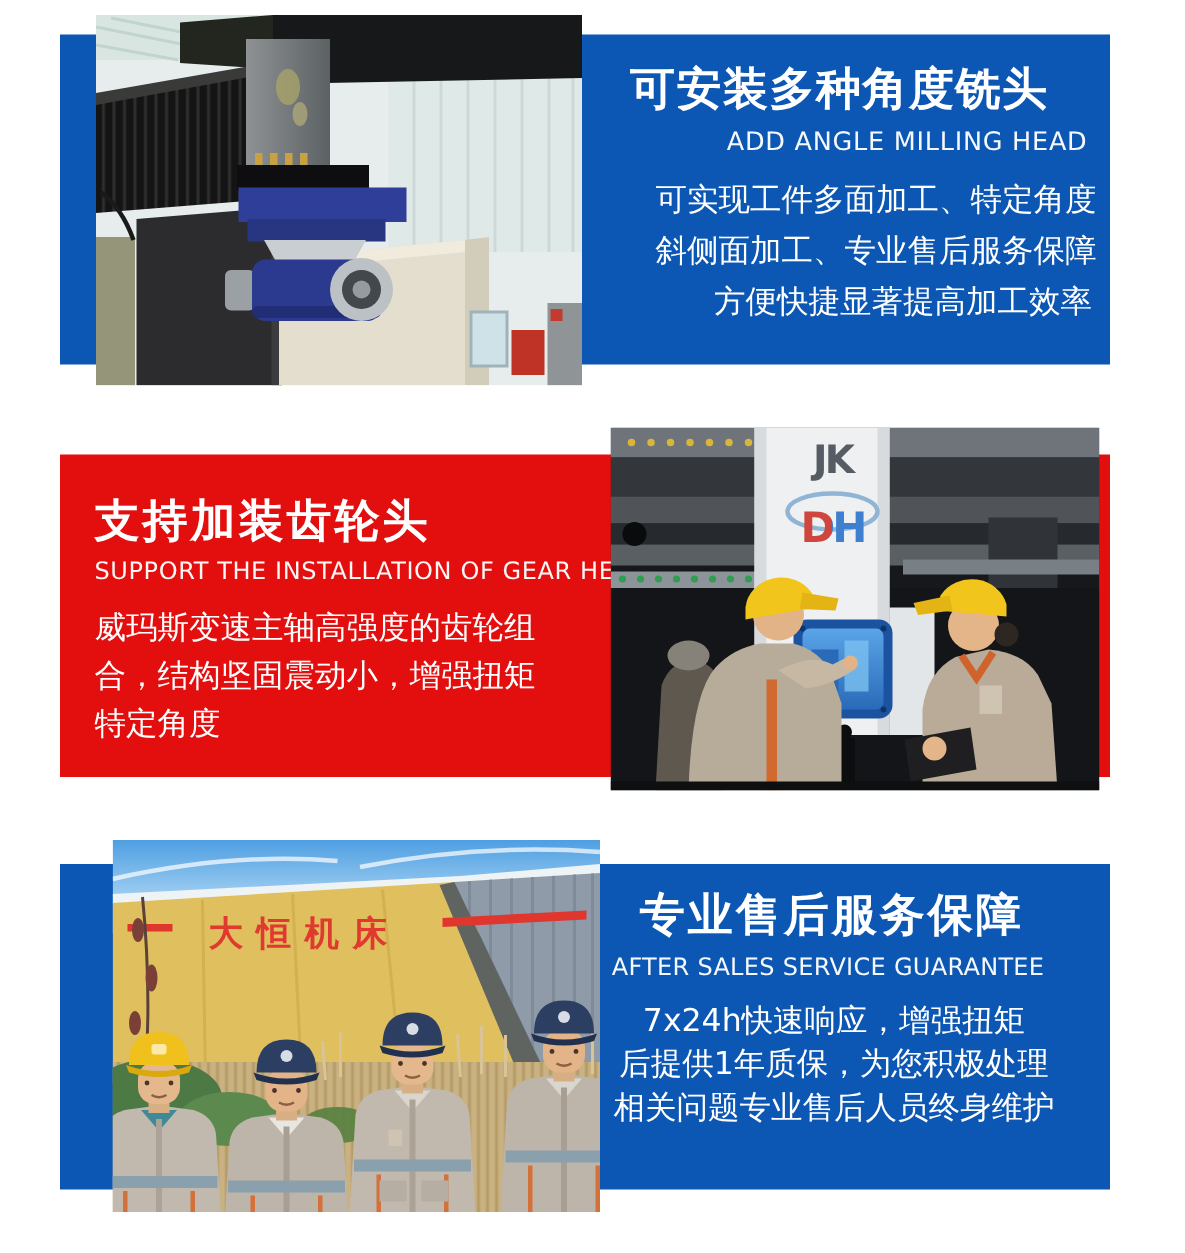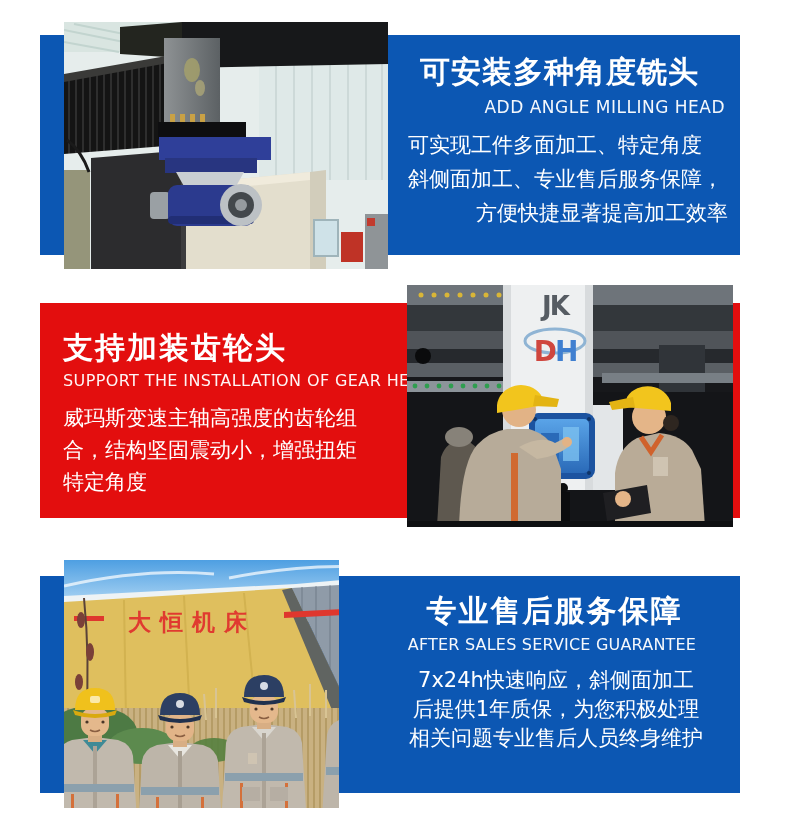--- a/index.html
+++ b/index.html
@@ -11,46 +11,46 @@
   
   .box-blue{background:#0c57b3;}
   .box-red{background:#e30e0e;}
   #box1{left:40px;top:23px;width:700px;height:220px;}
   #box2{left:40px;top:303px;width:700px;height:215px;}
   #box3{left:40px;top:576px;width:700px;height:217px;}
   
   .photo{position:absolute;overflow:hidden;}
   #photo1{left:64px;top:10px;width:324px;height:247px;}
   #photo2{left:387px;top:285px;width:326px;height:242px;}
-  #photo3{left:64px;top:560px;width:275px;height:248px;}
+  #photo3{left:75px;top:560px;width:325px;height:248px;}
   .photo svg{display:block;}
   
   .txt{position:absolute;color:#ffffff;}
   #text1{left:388px;top:23px;width:352px;}
   #text1 .title{margin:20px 10px 0 32px;font-size:30px;line-height:34px;font-weight:700;letter-spacing:1px;white-space:nowrap;}
   #text1 .sub{margin:8px 15px 0 0;text-align:right;font-size:17px;line-height:21px;letter-spacing:.5px;color:rgba(255,255,255,.96);padding-left:30px;}
   #text1 .body{margin-top:10px;font-size:21px;line-height:34px;}
-  #text1 .body .bl{padding-left:20px;white-space:nowrap;}
+  #text1 .body .bl{padding-left:49px;white-space:nowrap;}
   #text1 .body .bl:last-child{padding-left:0;padding-right:12px;text-align:right;}
   #text2{left:40px;top:303px;width:700px;}
   #text2 .title{margin:28px 0 0 23px;font-size:30px;line-height:34px;font-weight:700;letter-spacing:2px;}
   #text2 .sub{margin:6px 0 0 23px;font-size:16px;line-height:20px;letter-spacing:.4px;color:rgba(255,255,255,.96);}
   #text2 .body{margin:11px 0 16px 23px;font-size:21px;line-height:32px;width:345px;}
   #text3{left:389px;top:576px;width:351px;text-align:center;}
   #text3 .title{margin:18px 20px 0 0;font-size:30px;line-height:34px;font-weight:700;letter-spacing:2px;white-space:nowrap;}
   #text3 .sub{margin:7px 25px 0 0;font-size:16px;line-height:19px;letter-spacing:.2px;color:rgba(255,255,255,.96);}
   #text3 .body{margin:12px 17px 0 0;font-size:21px;line-height:29px;}
   .bl{display:block;}
 </style>
 </head>
 <body>
 
 <div id="app">
 
-  <section class="abs" style="left:0;top:12px;width:790px;height:280px;">
+  <section class="abs" style="left:0;top:0;width:790px;height:280px;">
     <div id="box1" class="abs box-blue"></div>
 
     <div id="photo1" class="photo">
       <svg width="324" height="247" viewBox="0 0 324 247">
         <defs>
           <pattern id="ribs" width="7" height="12" patternUnits="userSpaceOnUse">
             <rect width="7" height="12" fill="#141414"></rect>
               <rect x="4" width="2" height="12" fill="#2e2e2e"></rect>
           </pattern>
           <linearGradient id="steel" x1="0" y1="0" x2="1" y2="0">
@@ -363,20 +363,20 @@
           <path d="M-22,22 Q0,30 22,22 L20,27 Q0,33 -20,27 Z" fill="#20304e"></path>
           <circle cx="0" cy="11" r="4" fill="#d8dce4"></circle>
         </g>
       </svg>
     </div>
 
     <div id="text3" class="txt" style="top:36px;">
       <div class="title">专业售后服务保障</div>
       <div class="sub">AFTER SALES SERVICE GUARANTEE</div>
       <div class="body">
-        <span class="bl">7x24h快速响应，斜侧面加工</span>
+        <span class="bl">7x24h快速响应，增强扭矩</span>
         <span class="bl">后提供1年质保，为您积极处理</span>
         <span class="bl">相关问题专业售后人员终身维护</span>
       </div>
     </div>
   </section>
 
 </div>
 
 </body></html>

